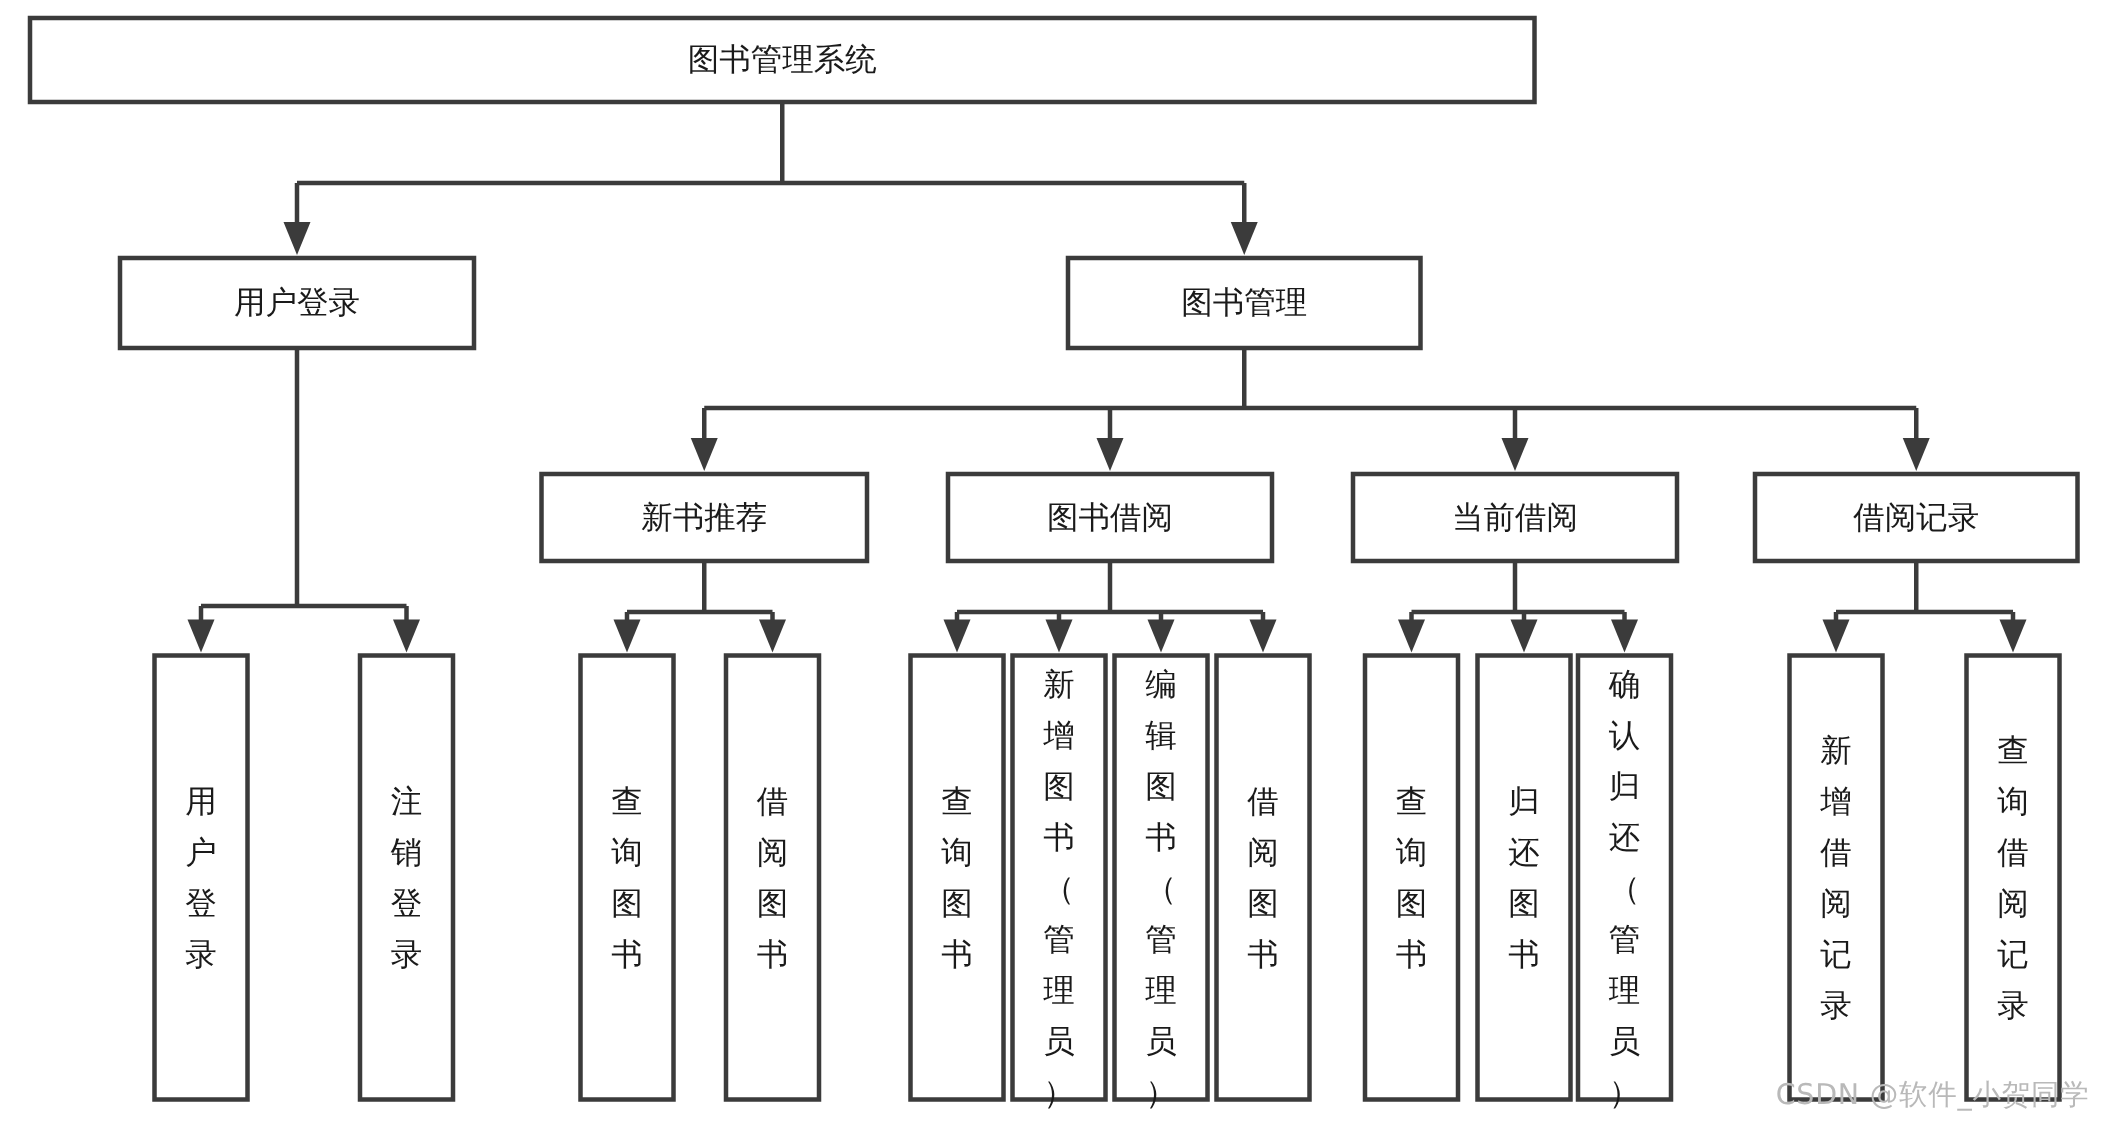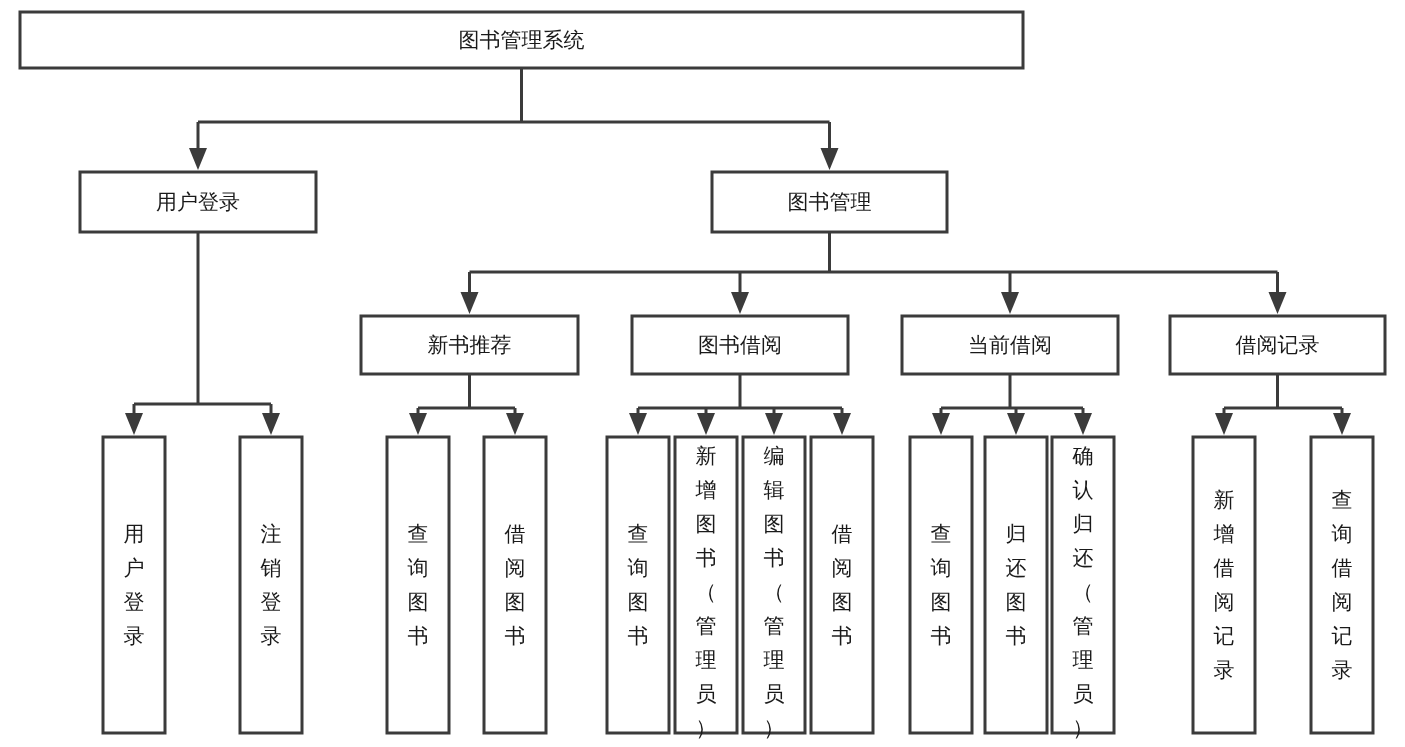--- a/index.html
+++ b/index.html
@@ -202,13 +202,14 @@
           <rect x="1193" y="437" width="62" height="296" class="node-box"></rect>
           <text x="1224" y="507" class="node-label-vert"><tspan x="1224" dy="0">新</tspan><tspan x="1224" dy="34">增</tspan><tspan x="1224" dy="34">借</tspan><tspan x="1224" dy="34">阅</tspan><tspan x="1224" dy="34">记</tspan><tspan x="1224" dy="34">录</tspan></text>
         </g>
         <g>
           <rect x="1311" y="437" width="62" height="296" class="node-box"></rect>
           <text x="1342" y="507" class="node-label-vert"><tspan x="1342" dy="0">查</tspan><tspan x="1342" dy="34">询</tspan><tspan x="1342" dy="34">借</tspan><tspan x="1342" dy="34">阅</tspan><tspan x="1342" dy="34">记</tspan><tspan x="1342" dy="34">录</tspan></text>
         </g>
       </g>
   </svg>
 
+  <div class="watermark">CSDN @软件_小贺同学</div>
 </div>
 
 </body></html>

